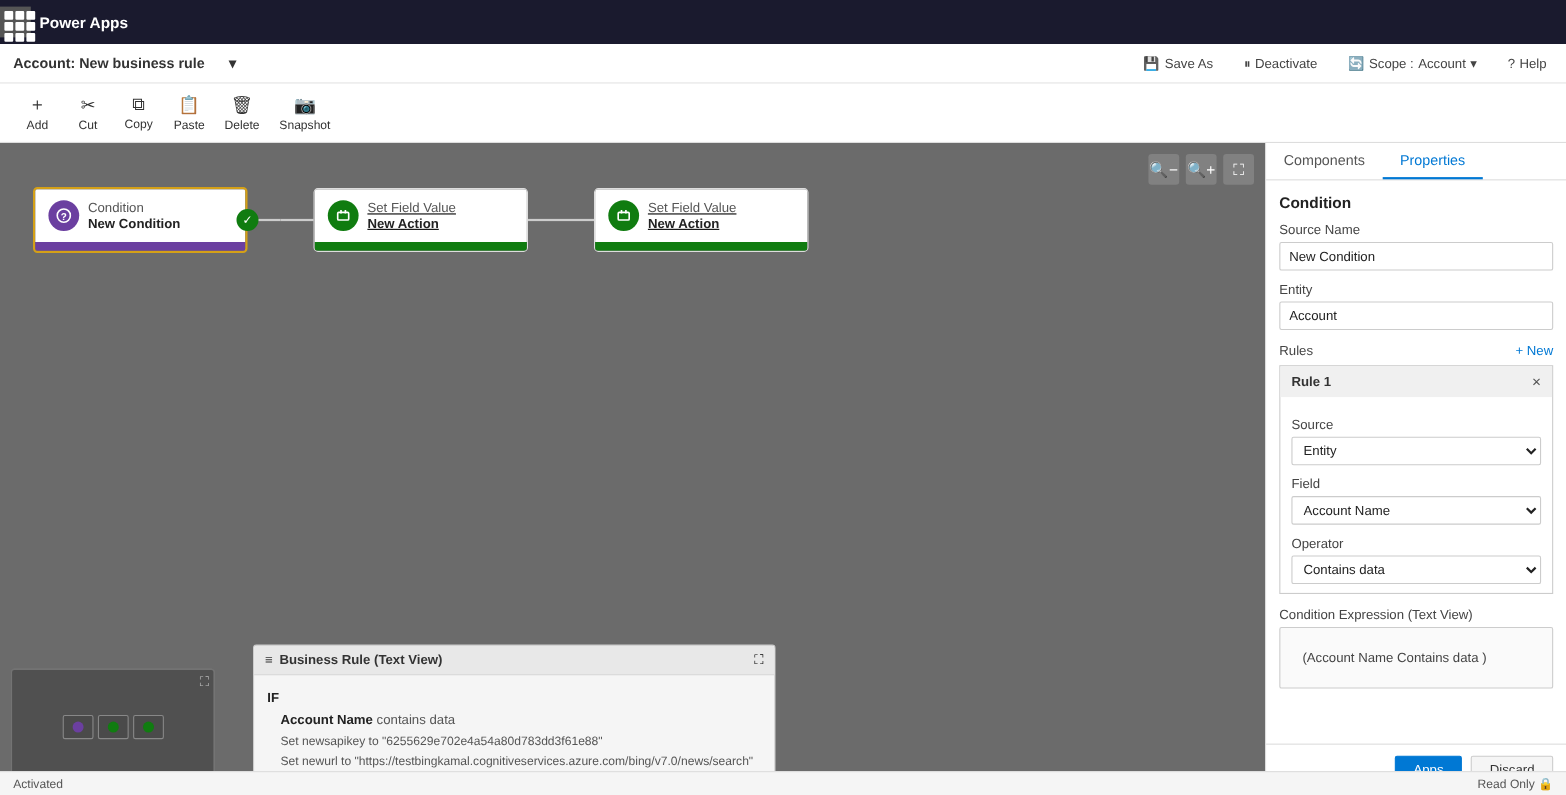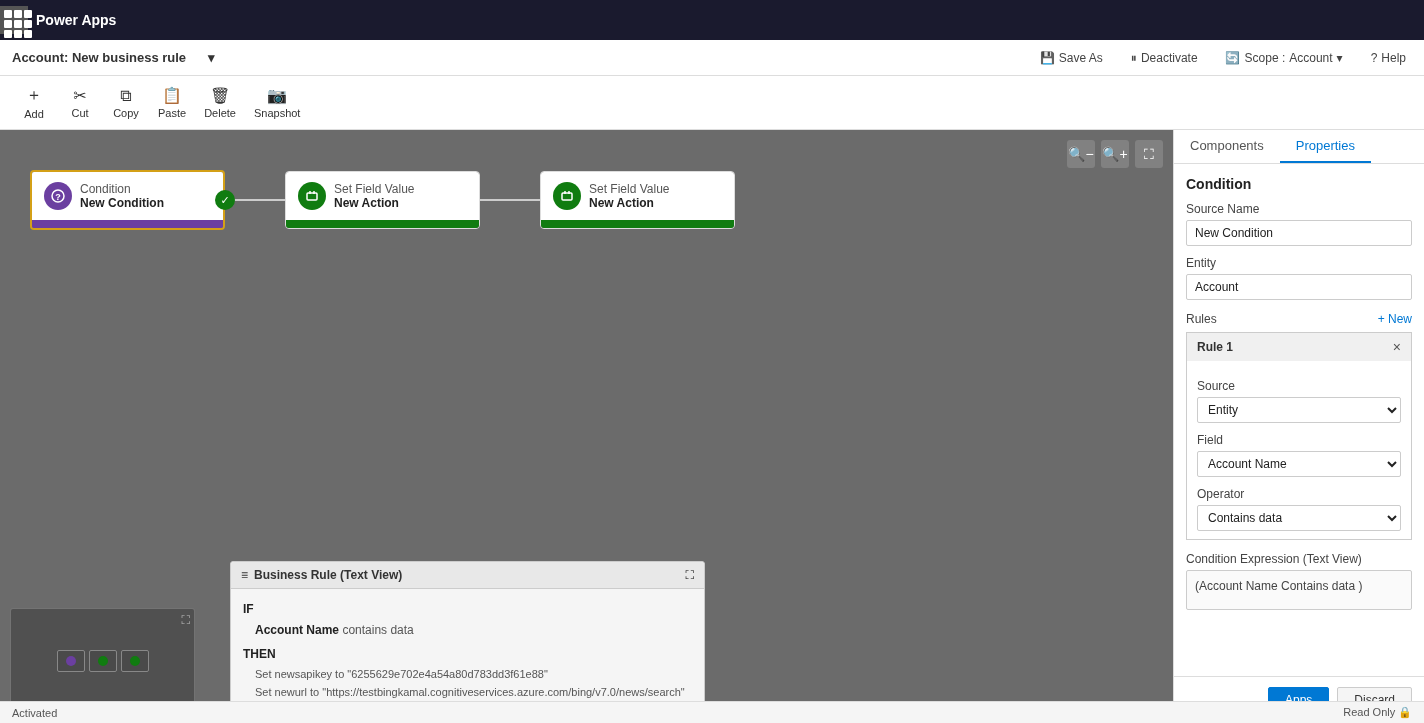--- a/index.html
+++ b/index.html
@@ -172,21 +172,21 @@
     }
     .flow-node-text { flex: 1; }
     .flow-node-label { font-size: 12px; color: #555; }
     .flow-node-name { font-size: 12px; font-weight: 600; color: #222; }
     .flow-node-bar { height: 8px; }
 
     .condition-node { border: 2px solid #d4a017; }
     .condition-icon-bg { background: #6b3fa0; color: #fff; }
     .condition-bar { background: #6b3fa0; }
 
-    .action-node { border: 1px solid #ddd; }
+    .action-node { border: 1px solid #ddd; text-decoration: underline; }
     .action-icon-bg { background: #107c10; color: #fff; }
     .action-bar { background: #107c10; }
 
     .flow-connector {
       display: flex;
       align-items: center;
       position: relative;
     }
     .connector-line {
       width: 30px;
@@ -280,21 +280,21 @@
     .biz-rule-body {
       padding: 10px 12px;
       line-height: 1.7;
     }
     .biz-rule-keyword { font-weight: 700; color: #222; margin-right: 8px; }
     .biz-rule-highlight { font-weight: 700; color: #222; }
     .biz-rule-action { color: #555; font-size: 11px; display: block; margin-left: 12px; }
 
     
     .right-panel {
-      width: 251px;
+      width: 274px;
       background: #fff;
       border-left: 1px solid #ddd;
       display: flex;
       flex-direction: column;
     }
     .right-panel-tabs {
       display: flex;
       border-bottom: 1px solid #ddd;
     }
     .right-panel-tab {
@@ -390,21 +390,21 @@
     }
 
     
     .condition-expression {
       margin-top: 12px;
     }
     .condition-expr-label { font-size: 12px; color: #444; margin-bottom: 4px; }
     .condition-expr-box {
       border: 1px solid #ccc;
       border-radius: 2px;
-      padding: 8px;
+      padding: 20px;
       font-size: 12px;
       color: #444;
       background: #fafafa;
       min-height: 40px;
     }
 
     
     .panel-footer {
       padding: 10px 12px;
       border-top: 1px solid #ddd;
@@ -622,23 +622,20 @@
       </div>
       <div class="biz-rule-body">
         <div>
           <span class="biz-rule-keyword">IF</span>
         </div>
         <div style="margin-left:12px; font-size:12px; color:#555;">
           <span class="biz-rule-highlight">Account Name</span>
           <span> </span>
           <span>contains data</span>
         </div>
-        <div style="margin-top:4px;">
-          <span class="biz-rule-keyword">THEN</span>
-        </div>
         <span class="biz-rule-action">Set newsapikey to "6255629e702e4a54a80d783dd3f61e88"</span>
         <span class="biz-rule-action">Set newurl to "https://testbingkamal.cognitiveservices.azure.com/bing/v7.0/news/search"</span>
       </div>
     </div>
 
   </div>
 
   <div class="right-panel">
     <div class="right-panel-tabs">
       <button class="right-panel-tab">

